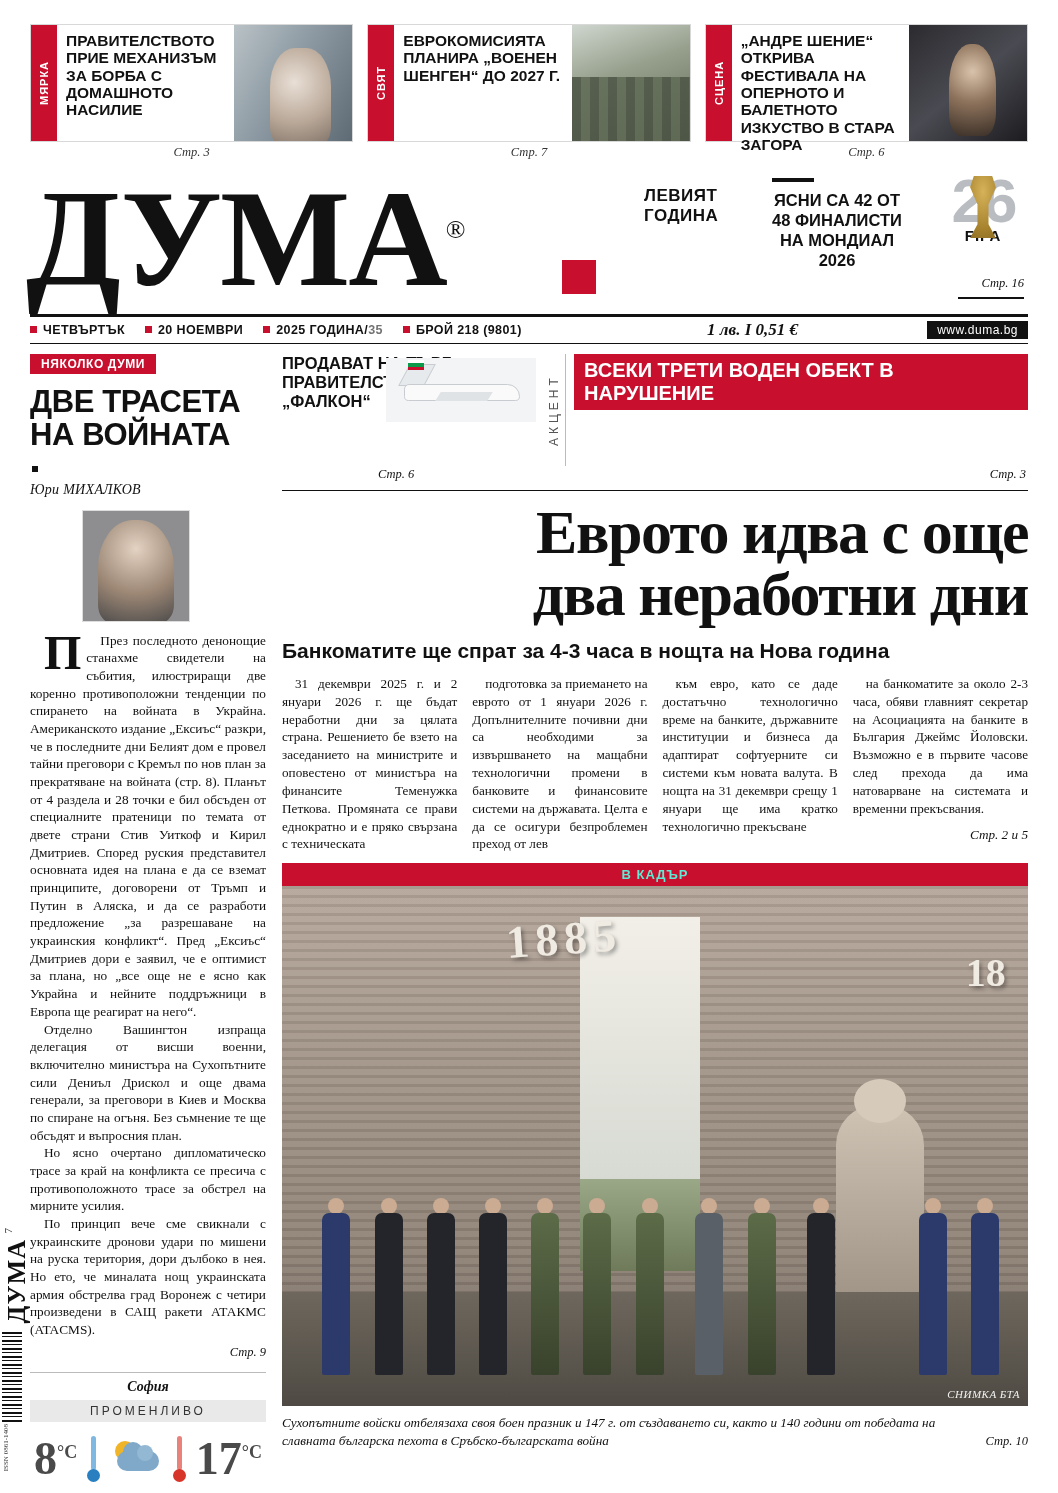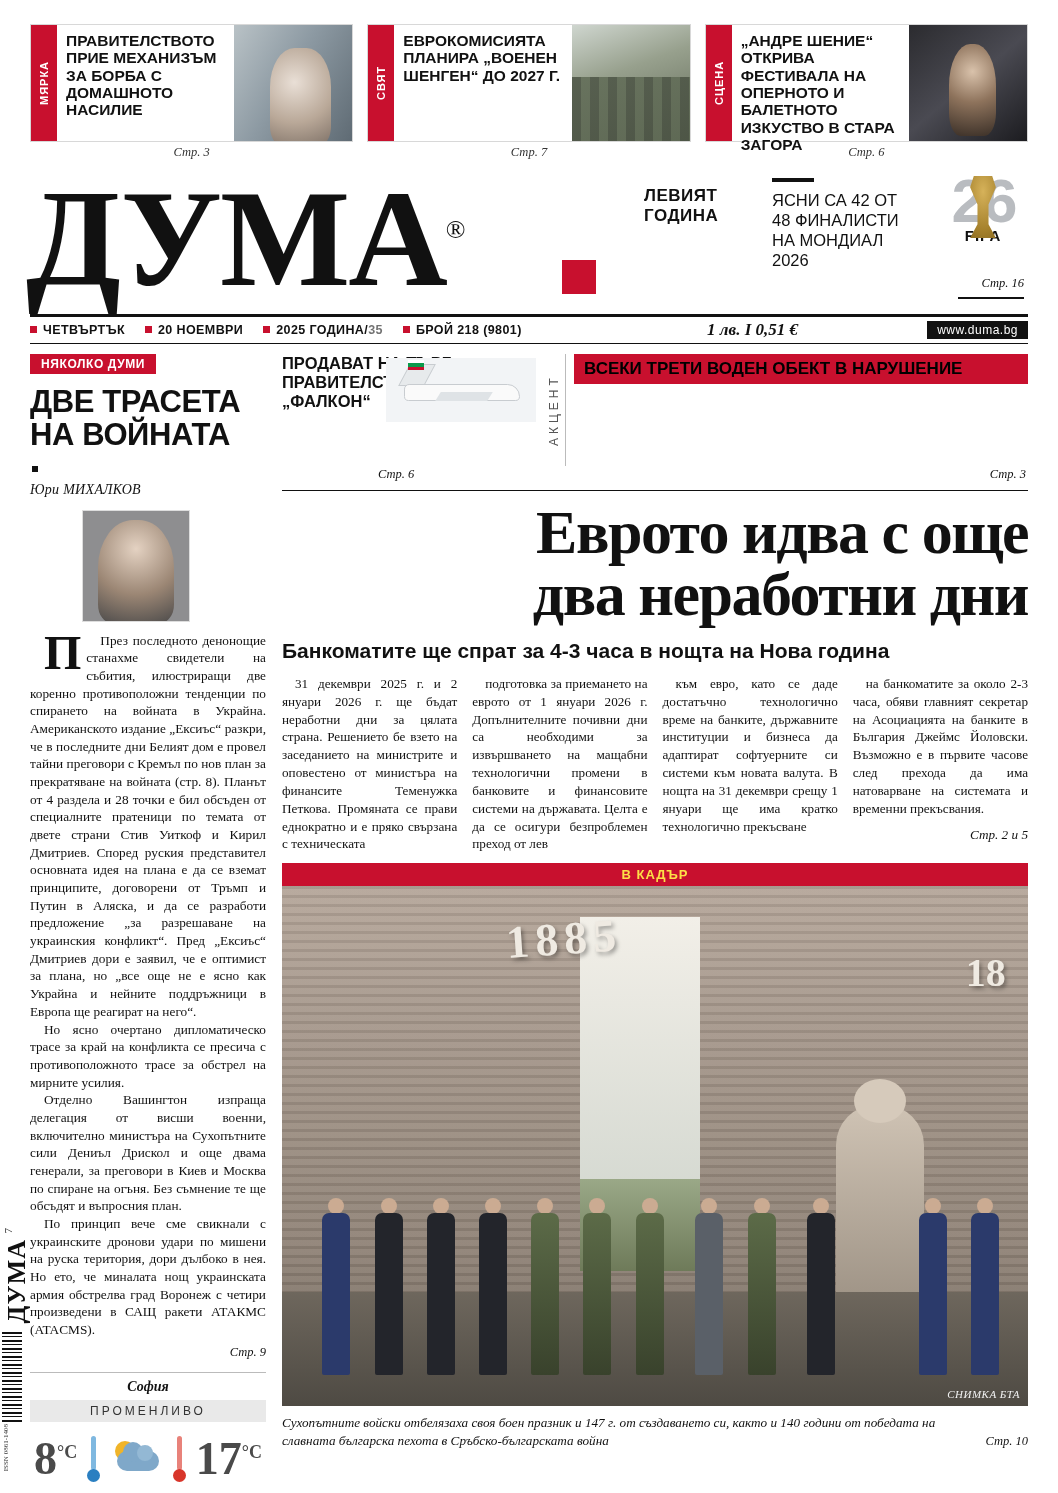--- a/index.html
+++ b/index.html
@@ -53,22 +53,22 @@
   }
   .logo-reg { font-size:26px; vertical-align:super; font-weight:normal; }
   .logo-square { position:absolute; left:532px; top:96px; width:34px; height:34px; background:#c8102e; }
   .left-paper {
     position:absolute; left:614px; top:22px;
     font-family:"Liberation Sans", sans-serif; font-size:17px; font-weight:bold;
     line-height:1.15; color:#111; letter-spacing:.5px;
   }
   .mundial {
     position:absolute; left:742px; top:14px; width:130px;
-    font-family:"Liberation Sans", sans-serif; font-weight:normal;
-    font-size:16.5px; line-height:1.22; text-transform:uppercase; color:#111;
+    font-family:"Liberation Sans", sans-serif; font-weight:bold;
+    font-size:16.5px; line-height:1.22; text-transform:uppercase; color:#111;text-align:center;
   }
   .mundial .rule { width:42px; height:4px; background:#111; margin-bottom:8px; }
   .fifa-badge { position:absolute; right:2px; top:8px; width:86px; height:104px; text-align:center; }
   .fifa-26 { font-family:"Liberation Sans", sans-serif; font-weight:bold; font-size:62px; color:#b9bcc0; line-height:.95; letter-spacing:-3px; }
   .fifa-cup { position:absolute; left:20px; top:4px; width:46px; height:62px;
      background:radial-gradient(ellipse at 50% 25%, #d6b25a 0%, #a4802b 60%, #7a5e1d 100%);
      clip-path:polygon(30% 0,70% 0,78% 18%,62% 46%,62% 78%,78% 100%,22% 100%,38% 78%,38% 46%,22% 18%); }
   .fifa-word { font-family:"Liberation Sans", sans-serif; font-weight:bold; font-size:15px; letter-spacing:1px; color:#111; margin-top:-4px; }
   .stranica16 { position:absolute; right:4px; top:112px; font-size:12.5px; font-style:italic; }
   .stranica16-rule { position:absolute; right:4px; top:133px; width:66px; height:2px; background:#111; }
@@ -144,36 +144,36 @@
   .sell-ref { position:absolute; bottom:-16px; left:96px; font-size:12.5px; font-style:italic; }
 
   .akcent-wrap { flex:1; display:flex; gap:8px; }
   .akcent-tag {
     width:24px; border-left:1px solid #bbb; color:#555;
     writing-mode:vertical-rl; transform:rotate(180deg);
     font-family:"Liberation Sans", sans-serif; font-size:12px; letter-spacing:4px;
     display:flex; align-items:center; justify-content:center;
   }
   .akcent-body { flex:1; position:relative; }
-  .akcent-head { background:#c8102e; color:#000000; font-family:"Liberation Sans", sans-serif; font-weight:bold; font-size:17px; padding:5px 10px; text-transform:uppercase; }
+  .akcent-head { background:#c8102e; color:#ffffff; font-family:"Liberation Sans", sans-serif; font-weight:bold; font-size:20px; padding:5px 10px; text-transform:uppercase; }
   .akcent-text { font-style:italic; font-size:13px; line-height:1.33; text-align:justify; padding:7px 8px 0 10px; }
   .akcent-ref { position:absolute; right:2px; bottom:-16px; font-size:12.5px; font-style:italic; }
 
   
   .rule-thin { border-top:1px solid #111; margin:24px 0 10px 0; }
   .headline { font-family:"Liberation Serif", serif; font-weight:bold; font-size:62px; line-height:1.0; text-align:right; letter-spacing:-1.5px; }
   .subhead { font-family:"Liberation Sans", sans-serif; font-weight:bold; font-size:21px; margin-top:14px; }
 
   .cols4 { display:flex; gap:15px; margin-top:12px; font-size:13.2px; line-height:1.35; text-align:justify; }
   .cols4 .c { flex:1; }
   .cols4 p { margin:0; text-indent:13px; }
   .cols4 .ref { text-align:right; font-style:italic; margin-top:8px; text-indent:0;}
 
   
-  .kadar-bar { background:#c8102e; color:#fde047; text-align:center; font-family:"Liberation Sans", sans-serif; font-weight:bold; font-size:13px; letter-spacing:1px; padding:4px 0; margin-top:10px; }
+  .kadar-bar { background:#c8102e; color:#5eead4; text-align:center; font-family:"Liberation Sans", sans-serif; font-weight:bold; font-size:13px; letter-spacing:1px; padding:4px 0; margin-top:10px; }
   .kadar-photo { position:relative; height:520px; overflow:hidden; background:#8a7f74; }
   .kp-wall { position:absolute; inset:0; background:linear-gradient(180deg,#b5a69a 0%,#a4968a 30%,#8f8276 70%,#6f665d 100%); }
   .kp-wall:before { content:""; position:absolute; inset:0;
     background:repeating-linear-gradient(180deg, rgba(0,0,0,.07) 0 3px, rgba(255,255,255,.05) 3px 9px); }
   .kp-opening { position:absolute; left:40%; top:6%; width:16%; height:68%; background:linear-gradient(180deg,#f2efe8,#cdd3cb); }
   .kp-opening:after { content:""; position:absolute; left:0; bottom:0; width:100%; height:26%; background:linear-gradient(180deg,#9aa887,#6e7a59); }
   .kp-1885 { position:absolute; left:30%; top:5%; font-family:"Liberation Serif", serif; font-weight:bold; font-size:46px; color:#efeae2; letter-spacing:6px; transform:rotate(-4deg); text-shadow:2px 3px 4px rgba(0,0,0,.35); }
   .kp-18 { position:absolute; right:3%; top:12%; font-family:"Liberation Serif", serif; font-weight:bold; font-size:40px; color:#efeae2; text-shadow:2px 3px 4px rgba(0,0,0,.35); }
   .kp-statue { position:absolute; right:14%; top:42%; width:88px; height:52%; background:linear-gradient(180deg,#cfc3b4,#8d8275); border-radius:40px 40px 4px 4px; }
   .kp-statue:after{content:"";position:absolute;left:18px;top:-26px;width:52px;height:44px;border-radius:50%;background:#d6cabb;}
@@ -277,22 +277,22 @@
       <span class="redlabel">НЯКОЛКО ДУМИ</span>
       <div class="op-title">
         <span>ДВЕ ТРАСЕТА НА ВОЙНАТА</span>
       </div>
       <div class="op-dot"></div>
       <div class="op-author">Юри МИХАЛКОВ</div>
       <div class="op-photo"></div>
 
       <div class="optext">
         <p><span class="dropcap">П</span><span>През последното денонощие станахме свидетели на събития, илюстриращи две коренно противоположни тенденции по спирането на войната в Украйна. Американското издание „Ексиъс“ разкри, че в последните дни Белият дом е провел тайни преговори с Кремъл по нов план за прекратяване на войната (стр. 8). Планът от 4 раздела и 28 точки е бил обсъден от специалните пратеници по темата от двете страни Стив Уиткоф и Кирил Дмитриев. Според руския представител основната идея на плана е да се вземат принципите, договорени от Тръмп и Путин в Аляска, и да се разработи предложение „за разрешаване на украинския конфликт“. Пред „Ексиъс“ Дмитриев дори е заявил, че е оптимист за плана, но „все още не е ясно как Украйна и нейните поддръжници в Европа ще реагират на него“.</span></p>
+        <p>Отделно Вашингтон изпраща делегация от висши военни, включително министъра на Сухопътните сили Дениъл Дрискол и още двама генерали, за преговори в Киев и Москва по спиране на огъня. Без съмнение те ще обсъдят и въпросния план.</p>
         <p>Но ясно очертано дипломатическо трасе за край на конфликта се пресича с противоположното трасе за обстрел на мирните усилия.</p>
-        <p>Отделно Вашингтон изпраща делегация от висши военни, включително министъра на Сухопътните сили Дениъл Дрискол и още двама генерали, за преговори в Киев и Москва по спиране на огъня. Без съмнение те ще обсъдят и въпросния план.</p>
         <p>По принцип вече сме свикнали с украинските дронови удари по мишени на руска територия, дори дълбоко в нея. Но ето, че миналата нощ украинската армия обстрелва град Воронеж с четири произведени в САЩ ракети АТАКМС (ATACMS).</p>
       </div>
       <div class="op-ref">Стр. 9</div>
 
       
       <div class="weather">
         <div class="weather-city">София</div>
         <div class="weather-bar">ПРОМЕНЛИВО</div>
         <div class="weather-row">
           <div class="temp"><span>8</span><sup>°C</sup></div>

